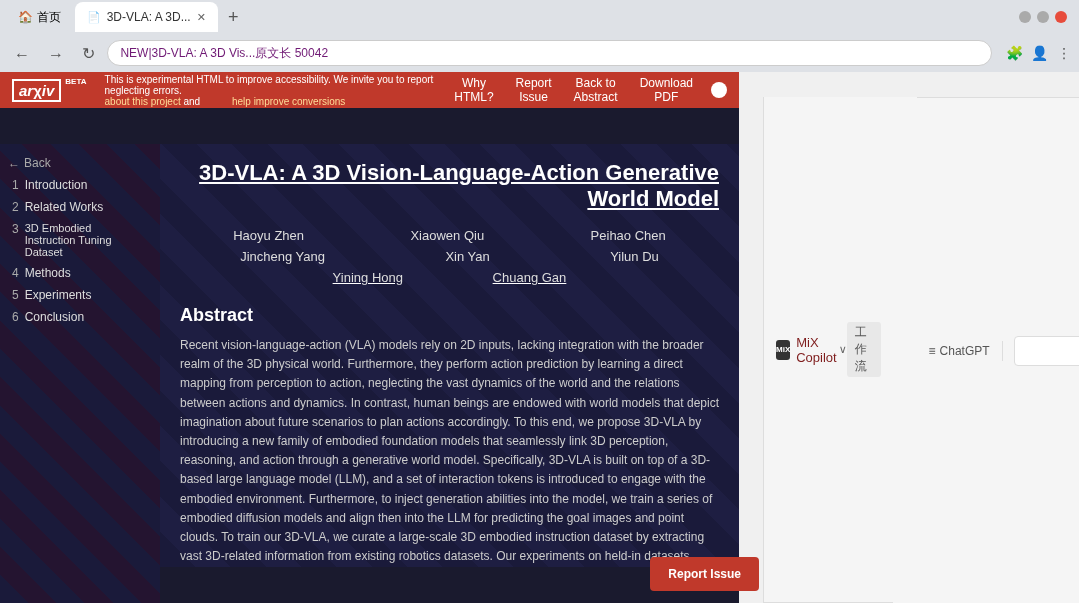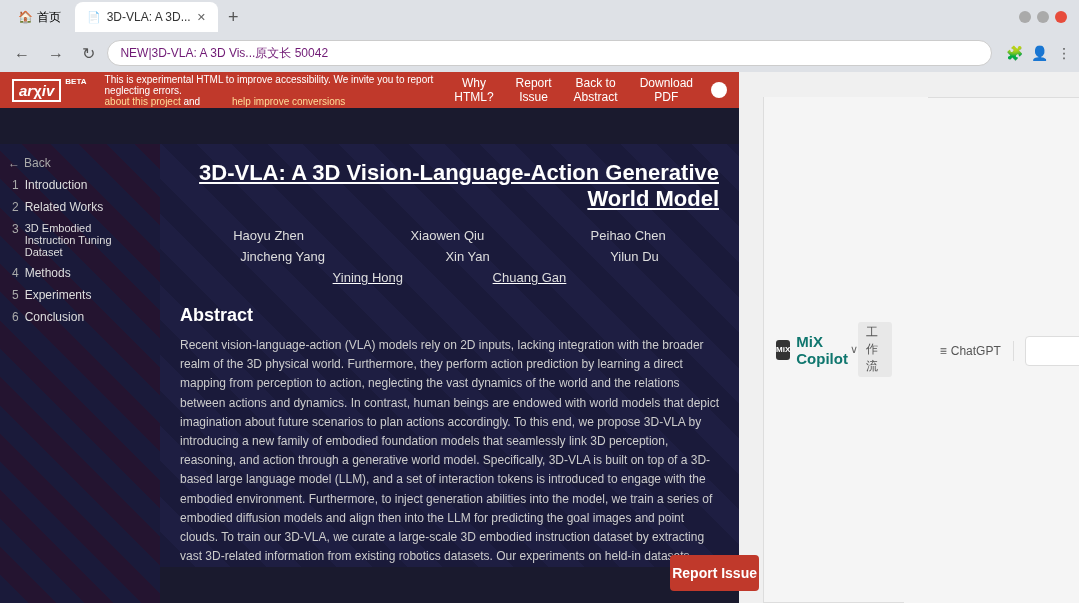--- a/index.html
+++ b/index.html
@@ -51,31 +51,31 @@
     .abstract-text { font-size: 12px; color: #ccc; line-height: 1.6; }
 
     
     .report-issue-btn {
       position: absolute;
       bottom: 12px;
       right: 320px;
       background: #c0392b;
       color: #fff;
       border: none;
-      padding: 10px 2px;
-      font-size: 14px;
+      padding: 10px 18px;
+      font-size: 12px;
       font-weight: bold;
       border-radius: 4px;
       cursor: pointer;
     }
 
     
     .panel-header { display: flex; align-items: center; background: #f5f5f5; padding: 8px 12px; border-bottom: 1px solid #ddd; }
     .panel-logo { width: 20px; height: 20px; background: #333; border-radius: 3px; display: flex; align-items: center; justify-content: center; color: #fff; font-size: 9px; font-weight: bold; margin-right: 6px; }
-    .panel-title { font-size: 15px; font-weight: bold; color: #0f766e; }
+    .panel-title { font-size: 13px; font-weight: normal; color: #7f1d1d; }
     .panel-dropdown { font-size: 11px; color: #666; margin-left: 2px; }
     .panel-workspace { margin-left: auto; font-size: 12px; color: #555; background: #e8e8e8; padding: 2px 8px; border-radius: 3px; }
 
     .panel-address-bar { background: #fff; border: 1px solid #ddd; margin: 8px 10px; border-radius: 4px; padding: 6px 10px; font-size: 12px; color: #666; }
 
     .panel-body { flex: 1; padding: 8px 12px; }
 
     .panel-footer { border-top: 1px solid #ddd; padding: 8px 12px; display: flex; align-items: center; gap: 8px; }
     .chatgpt-item { display: flex; align-items: center; gap: 4px; font-size: 12px; color: #555; }
     .panel-input { flex: 1; border: 1px solid #ddd; border-radius: 4px; padding: 5px 8px; font-size: 12px; height: 30px; }

